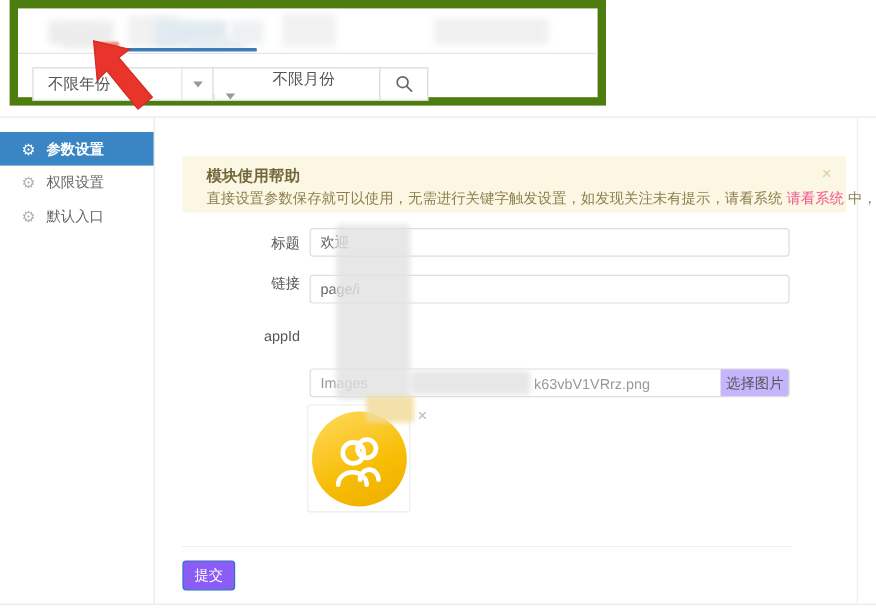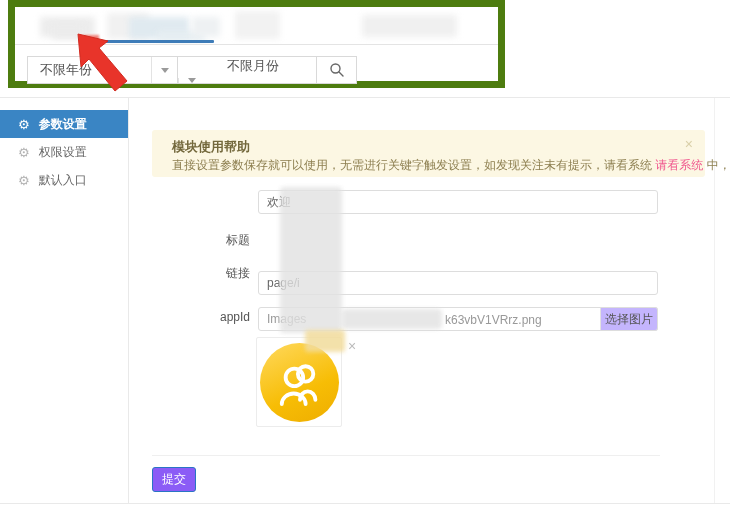--- a/index.html
+++ b/index.html
@@ -47,21 +47,21 @@
 
   
   .help-box { position:absolute; left:152px; top:130px; width:553px; height:47px;
               background:#fcf7e3; border-radius:3px;padding-left:48px; }
   .help-title { position:absolute; left:20px; top:8px; font-size:13px; font-weight:bold; color:#73683c; }
   .help-body { position:absolute; left:20px; top:27px; right:30px; font-size:12px; color:#8d7f50; white-space:nowrap; }
   .help-link { color:#f0588f; cursor:pointer; }
   .help-close { position:absolute; right:12px; top:6px; font-size:14px; color:#d9cfa8; cursor:pointer; }
 
   
-  .f-label { position:absolute; left:158px; width:92px; text-align:right; font-size:12px; color:#555;margin-top:37px; }
+  .f-label { position:absolute; left:158px; width:92px; text-align:right; font-size:12px; color:#555; }
   .f-input { position:absolute; left:258px; width:400px; height:24px; border:1px solid #ddd;
              border-radius:3px; padding:0 8px; font-size:12px; color:#666; background:#fff;
              font-family:"Liberation Sans","DejaVu Sans",sans-serif; outline:none; }
   .img-input { position:absolute; left:258px; top:307px; width:400px; height:24px;
                border:1px solid #ddd; border-radius:3px; background:#fff; }
   .img-prefix { position:absolute; left:8px; top:4px; font-size:12px; color:#999; }
   .img-suffix { position:absolute; left:186px; top:5px; font-size:12px; color:#999; }
   .choose-btn { position:absolute; left:600px; top:307px; width:58px; height:24px;
                 border:1px solid #ddd; border-left:1px solid #e2e2e2; border-radius:0 3px 3px 0;
                 background:#c4b5fd; font-size:12px; color:#555; display:flex; align-items:center;
@@ -156,21 +156,21 @@
     <div class="help-body">
       <span>直接设置参数保存就可以使用，无需进行关键字触发设置，如发现关注未有提示，请看系统 </span><span class="help-link">请看系统</span><span> 中，要打开该模块的订阅权限</span>
     </div>
     <div class="help-close">×</div>
   </div>
 
   <div class="f-label" style="top:195px;">标题</div>
   <input class="f-input" style="top: 190px;" value="欢迎">
 
   <div class="f-label" style="top:228px;">链接</div>
-  <input class="f-input" style="top: 229px; margin-top: 42px;" value="page/i">
+  <input class="f-input" style="top: 229px;" value="page/i">
 
   <div class="f-label" style="top:273px;">appId</div>
 
   <div class="img-input">
     <span class="img-prefix">Images</span>
     <span class="img-suffix">k63vbV1VRrz.png</span>
   </div>
   <div class="choose-btn">选择图片</div>
 
   <div class="preview-box">

